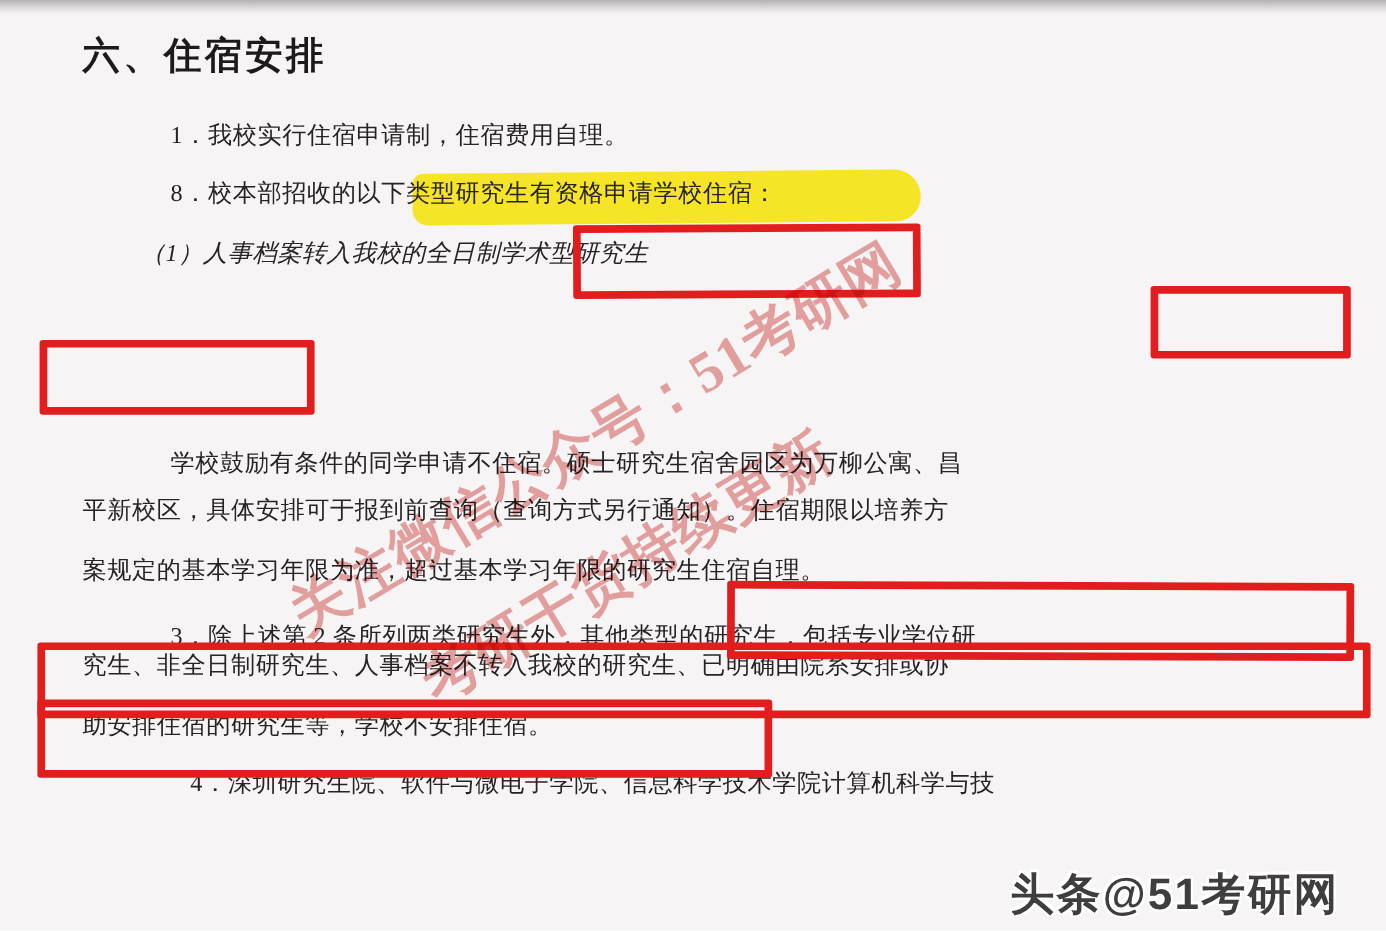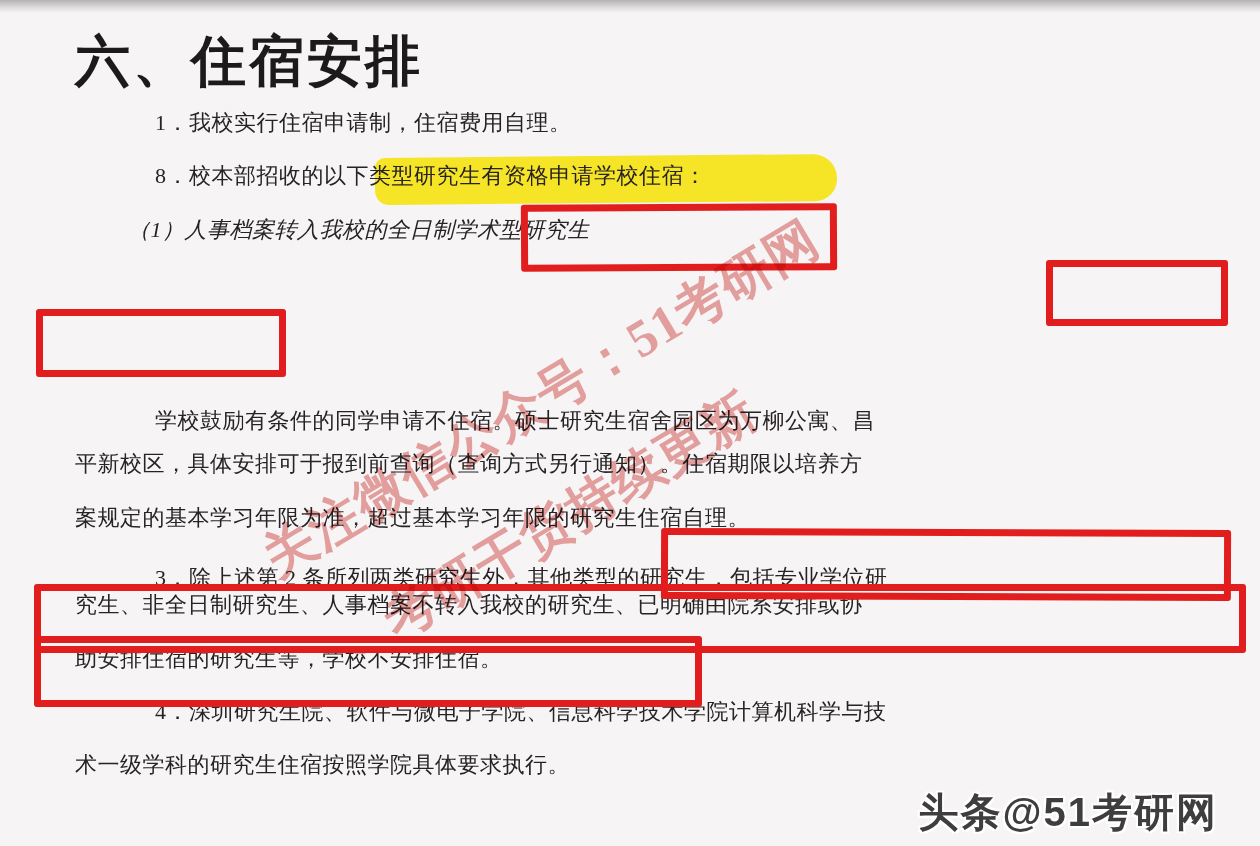--- a/index.html
+++ b/index.html
@@ -14,21 +14,21 @@
     font-family:"Liberation Serif","DejaVu Serif",serif;
     color:var(--ink);
   }
   .top-edge{
     position:absolute; left:0; top:0; width:100%; height:13px;
     background:linear-gradient(#b4b4b6,#dcdadb 55%,var(--paper));
   }
   .doc-title{
     position:absolute; left:75px; top:34px;
     font-family:"Liberation Sans","DejaVu Sans",sans-serif;
-    font-weight:700; font-size:55px; letter-spacing:3px; color:#1c1a1b;
+    font-weight:700; font-size:34px; letter-spacing:3px; color:#1c1a1b;
     white-space:nowrap; z-index:2; line-height:1;
   }
   .tl{
     position:absolute; font-size:22px; line-height:1.18; white-space:nowrap;
     z-index:2; letter-spacing:0.5px;
   }
   
   .hl{
     position:absolute; left:375px; top:156px; width:462px; height:47px;
     background:var(--highlight-yellow);
@@ -92,22 +92,21 @@
 
   <div class="tl" style="left:155px; top:110px;">1．我校实行住宿申请制，住宿费用自理。</div>
   <div class="tl" style="left:155px; top:163px;">8．校本部招收的以下类型研究生有资格申请学校住宿：</div>
   <div class="tl" style="left:128px; top:217px;font-style:italic;">（1）人事档案转入我校的全日制学术型研究生</div>
   <div class="tl" style="left:155px; top:378px;margin-top:30px;">学校鼓励有条件的同学申请不住宿。硕士研究生宿舍园区为万柳公寓、昌</div>
   <div class="tl" style="left:75px;  top:411px;margin-top:40px;">平新校区，具体安排可于报到前查询（查询方式另行通知）。住宿期限以培养方</div>
   <div class="tl" style="left:75px;  top:505px;">案规定的基本学习年限为准，超过基本学习年限的研究生住宿自理。</div>
   <div class="tl" style="left:155px; top:565px;">3．除上述第 2 条所列两类研究生外，其他类型的研究生，包括专业学位研</div>
   <div class="tl" style="left:75px;  top:646px;">助安排住宿的研究生等，学校不安排住宿。</div>
   <div class="tl" style="left:75px;  top:592px;">究生、非全日制研究生、人事档案不转入我校的研究生、已明确由院系安排或协</div>
-  <div class="tl" style="left:155px; top:699px;text-align:center;">4．深圳研究生院、软件与微电子学院、信息科学技术学院计算机科学与技</div>
-  <div class="tl" style="left:75px;  top:752px;">术一级学科的研究生住宿按照学院具体要求执行。</div>
+  <div class="tl" style="left:173px; top:699px;text-align:center;">4．深圳研究生院、软件与微电子学院、信息科学技术学院计算机科学与技</div>
 
   <div class="rbox rbox-1"></div>
   <div class="rbox rbox-2"></div>
   <div class="rbox rbox-3"></div>
   <div class="rbox rbox-4"></div>
   <div class="rbox rbox-5"></div>
   <div class="rbox rbox-6"></div>
 
   <div class="wmark wmark-1">关注微信公众号：51考研网</div>
   <div class="wmark wmark-2">考研干货持续更新</div>

